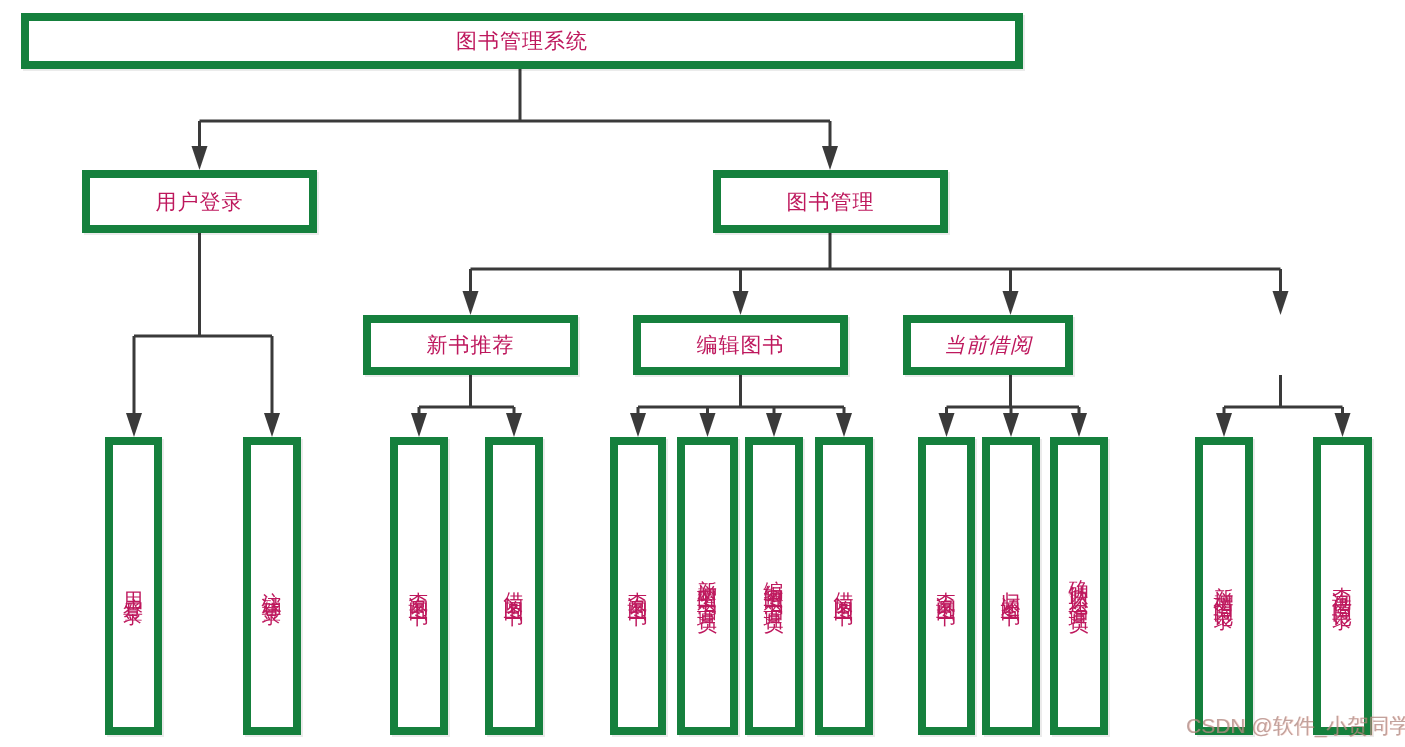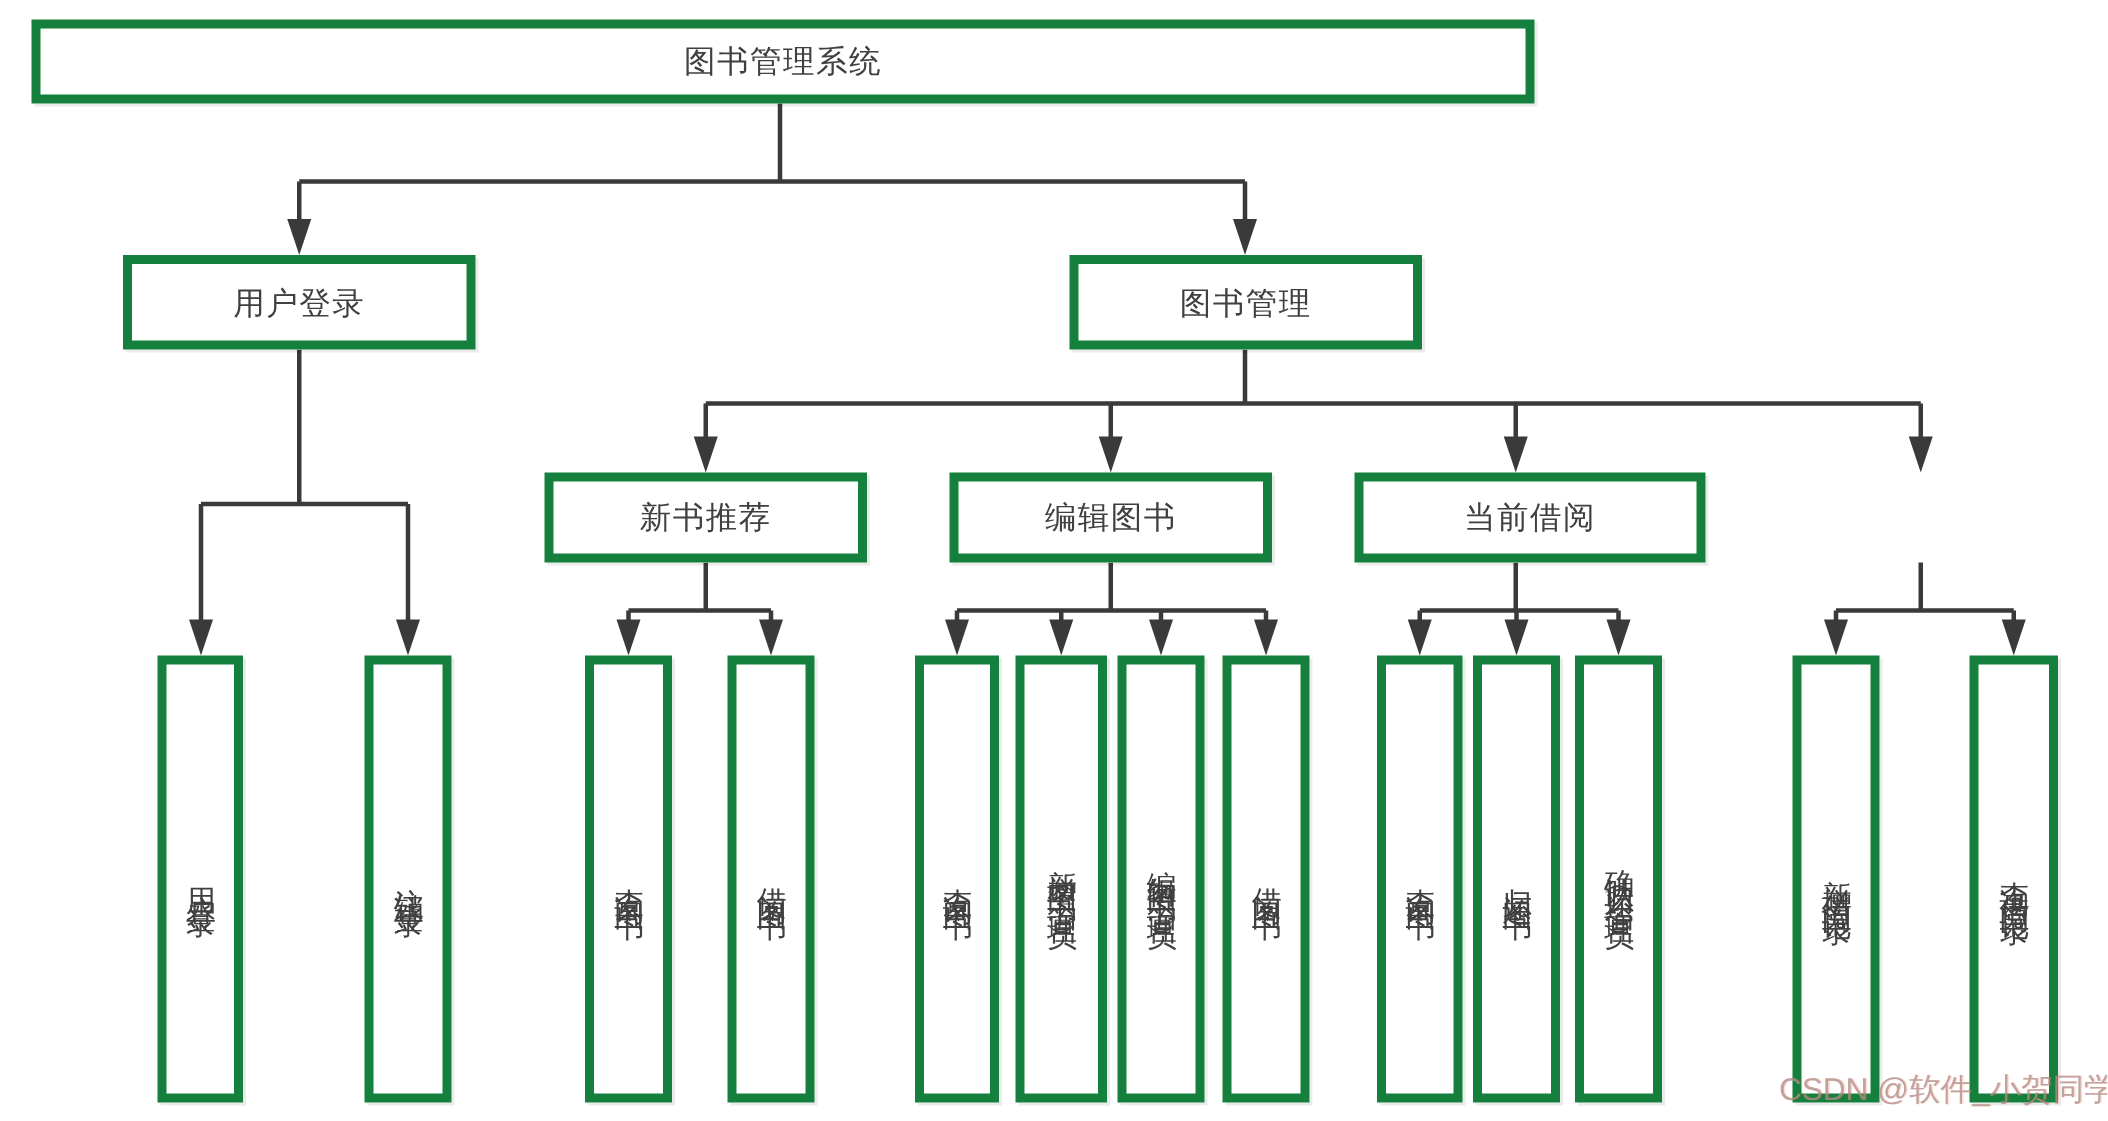--- a/index.html
+++ b/index.html
@@ -19,44 +19,44 @@
     position: absolute;
     left: 0;
     top: 0;
     width: 1405px;
     height: 747px;
   }
   .node {
     position: absolute;
     box-sizing: border-box;
     background: #ffffff;
-    border: 6px solid #15803d;
+    border: 8px solid #15803d;
     display: flex;
     align-items: center;
     justify-content: center;
-    color: #404040;
+    color: #be185d;
     font-size: 21px;
     letter-spacing: 1px;
     box-shadow: 2px 2px 0 rgba(0,0,0,0.08);
     z-index: 2;
   }
   .node.leaf {
     writing-mode: vertical-rl;
     text-orientation: mixed;
     letter-spacing: 5px;
     font-size: 20px;
     line-height: 1;
   }
   
   #n-root            { left: 21px;   top: 13px;  width: 1002px; height: 56px; }
   #n-user-login      { left: 82px;   top: 170px; width: 235px;  height: 63px; }
   #n-book-mgmt       { left: 713px;  top: 170px; width: 235px;  height: 63px; }
   #n-new-book        { left: 363px;  top: 315px; width: 215px;  height: 60px; }
   #n-book-borrow     { left: 633px;  top: 315px; width: 215px;  height: 60px; }
-  #n-current-borrow  { left: 903px;  top: 315px; width: 234px;  height: 60px; }
+  #n-current-borrow  { left: 903px;  top: 315px; width: 170px;  height: 60px; font-style: italic; }
   #n-borrow-record   { left: 1173px; top: 315px; width: 215px;  height: 60px; }
   .leaf              { top: 437px; height: 298px; }
   #l-user-login      { left: 105px;  width: 57px; }
   #l-logout          { left: 243px;  width: 58px; }
   #l-query-book-a    { left: 390px;  width: 58px; }
   #l-borrow-book-a   { left: 485px;  width: 58px; }
   #l-query-book-b    { left: 610px;  width: 56px; }
   #l-add-book        { left: 677px;  width: 61px; }
   #l-edit-book       { left: 745px;  width: 58px; }
   #l-borrow-book-b   { left: 815px;  width: 58px; }

